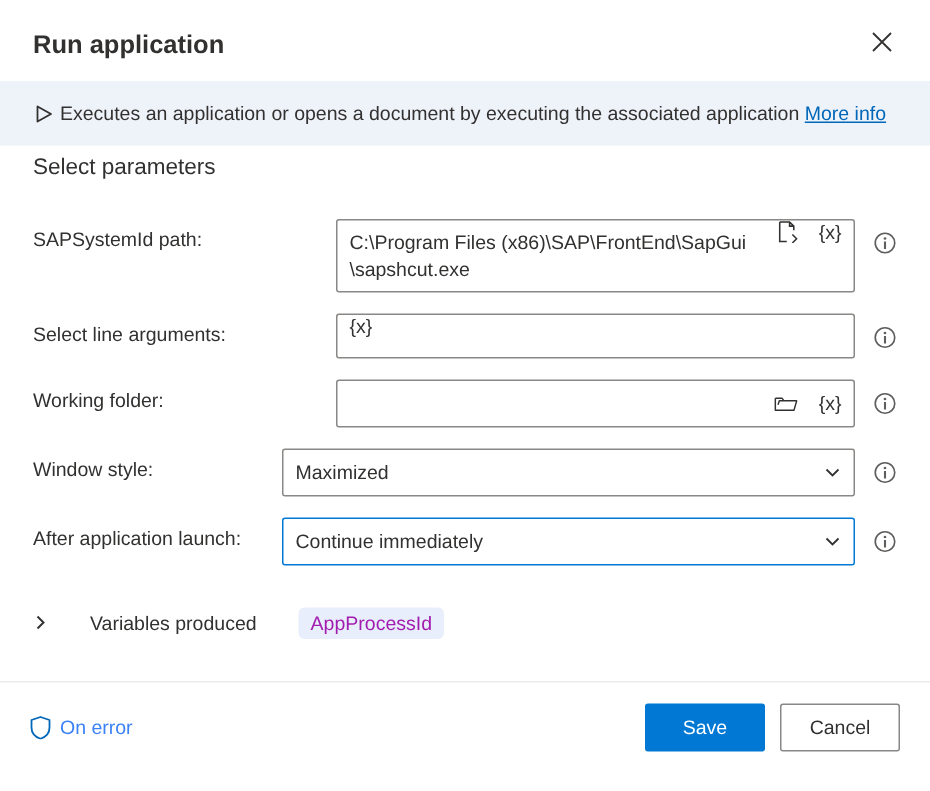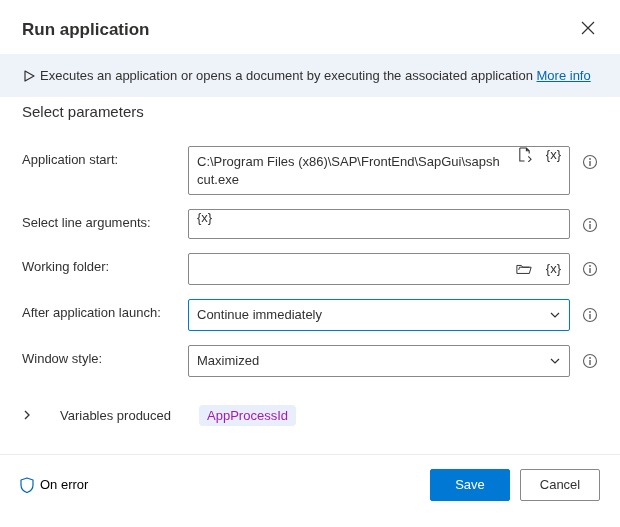--- a/index.html
+++ b/index.html
@@ -8,35 +8,35 @@
   .header { display: flex; align-items: flex-end; justify-content: space-between; padding: 16px 20px 14px 22px; }
   .header h1 { font-size: 17px; font-weight: 600; margin: 0; }
   .close-btn { background: none; border: none; cursor: pointer; padding: 4px; width: 24px; height: 24px; display:flex; align-items:center; justify-content:center; }
   .infobar { background: #eef3fa; padding: 14px 20px 14px 22px; display: flex; align-items: center; gap: 4px; font-size: 13px; }
   .infobar a { color: #0067b8; text-decoration: underline; }
   .play-outline { width:14px; height:14px; display:inline-block; }
   .section-title { font-size: 15px; font-weight:400; padding: 6px 22px 8px; }
   .params { padding: 4px 22px 0; }
   .row { display: flex; align-items: flex-start; gap: 12px; margin: 14px 0 14px; }
   .row-label { width: 154px; padding-top: 6px; font-size: 13px; color:#323130; flex-shrink:0; }
-  .field-wrap { flex: 1; display:flex; align-items:stretch; border:1px solid #8a8886; border-radius:2px; background:#fff; min-height:30px; }
+  .field-wrap { flex: 1; display:flex; align-items:stretch; border:1px solid #8a8886; border-radius:2px; background:#fff; min-height:30px;margin-left:36px; }
   .field-wrap.tall { align-items:flex-start; }
   .field-text { flex:1; padding:6px 8px; font-size:13px; line-height:1.35; word-break: break-all; outline:none; border:none; background:transparent; resize:none; font-family:inherit; }
   .icon-btn { background:none; border:none; padding:0 6px; cursor:pointer; display:flex; align-items:center; color:#323130; }
   .var-token { font-family: "Segoe UI", sans-serif; font-size:13px; padding:0 2px; }
   .info-icon { width:16px; height:16px; flex-shrink:0; margin-top:8px; cursor:pointer; }
   .select { flex:1; display:flex; align-items:center; border:1px solid #8a8886; border-radius:2px; background:#fff; height:32px; padding:0 8px; cursor:pointer; }
   .select.blue { border-color:#0078d4; }
   .select span { flex:1; font-size:13px; }
   .chev { width:12px; height:12px; }
   .vars-row { padding: 14px 22px 6px; display:flex; align-items:center; gap:28px; font-size:13px; }
   .vars-row .chevr { width:10px; height:10px; }
   .pill { background:#e8eefc; color:#a21caf; border-radius:4px; padding:3px 8px; font-size:13px; cursor:pointer; }
   .footer { border-top:1px solid #edebe9; margin-top:22px; padding:14px 20px 18px; display:flex; align-items:center; }
-  .onerror { color:#000000; display:flex; align-items:center; gap:6px; cursor:pointer; font-size:13px; }
+  .onerror { color:#3b82f6; display:flex; align-items:center; gap:6px; cursor:pointer; font-size:13px; }
   .footer .spacer { flex:1; }
   .btn { height:32px; min-width:80px; padding:0 18px; border-radius:2px; font-size:13px; cursor:pointer; }
   .btn-primary { background:#0078d4; color:#fff; border:1px solid #0078d4; margin-right:10px; }
   .btn-secondary { background:#fff; color:#323130; border:1px solid #8a8886; }
 </style>
 </head>
 <body>
 
 <div class="dialog" style="position:relative">
 
@@ -56,21 +56,21 @@
         </svg>
     </span>
     <span><span>Executes an application or opens a document by executing the associated application</span> <a href="#">More info</a></span>
   </div>
 
   <div class="section-title">Select parameters</div>
 
   <div class="params">
 
     <div class="row">
-      <div class="row-label">Application start:</div>
+      <div class="row-label">SAPSystemId path:</div>
       <div class="field-wrap tall">
         <div class="field-text" contenteditable="true" style="">C:\Program Files (x86)\SAP\FrontEnd\SapGui\sapshcut.exe</div>
         <button class="icon-btn">
           <svg width="15" height="15" viewBox="0 0 16 16">
               <path d="M3 1h7l3 3v3 M3 1v14h5 M10 1v3h3" fill="none" stroke="#323130" stroke-width="1.1"></path>
               <path d="M12 10 l3 3 l-3 3" fill="none" stroke="#323130" stroke-width="1.1"></path>
             </svg>
         </button>
         <button class="icon-btn">
             <span class="var-token">{x}</span>
@@ -117,40 +117,40 @@
       <span class="info-icon">
         <svg width="16" height="16" viewBox="0 0 16 16">
             <circle cx="8" cy="8" r="6.5" fill="none" stroke="#605e5c" stroke-width="1.1"></circle>
             <circle cx="8" cy="5" r="0.9" fill="#605e5c"></circle>
             <rect x="7.3" y="7" width="1.4" height="5" fill="#605e5c"></rect>
           </svg>
       </span>
     </div>
 
     <div class="row">
-      <div class="row-label">After application launch:</div>
-      <div class="select blue">
-        <span>Continue immediately</span>
+      <div class="row-label">Window style:</div>
+      <div class="select">
+        <span>Maximized</span>
         <svg class="chev" viewBox="0 0 12 12">
             <path d="M2 4 L6 8 L10 4" fill="none" stroke="#323130" stroke-width="1.2"></path>
           </svg>
       </div>
       <span class="info-icon">
         <svg width="16" height="16" viewBox="0 0 16 16">
             <circle cx="8" cy="8" r="6.5" fill="none" stroke="#605e5c" stroke-width="1.1"></circle>
             <circle cx="8" cy="5" r="0.9" fill="#605e5c"></circle>
             <rect x="7.3" y="7" width="1.4" height="5" fill="#605e5c"></rect>
           </svg>
       </span>
     </div>
 
     <div class="row">
-      <div class="row-label">Window style:</div>
-      <div class="select">
-        <span>Maximized</span>
+      <div class="row-label">After application launch:</div>
+      <div class="select blue">
+        <span>Continue immediately</span>
         <svg class="chev" viewBox="0 0 12 12">
             <path d="M2 4 L6 8 L10 4" fill="none" stroke="#323130" stroke-width="1.2"></path>
           </svg>
       </div>
       <span class="info-icon">
         <svg width="16" height="16" viewBox="0 0 16 16">
             <circle cx="8" cy="8" r="6.5" fill="none" stroke="#605e5c" stroke-width="1.1"></circle>
             <circle cx="8" cy="5" r="0.9" fill="#605e5c"></circle>
             <rect x="7.3" y="7" width="1.4" height="5" fill="#605e5c"></rect>
           </svg>

